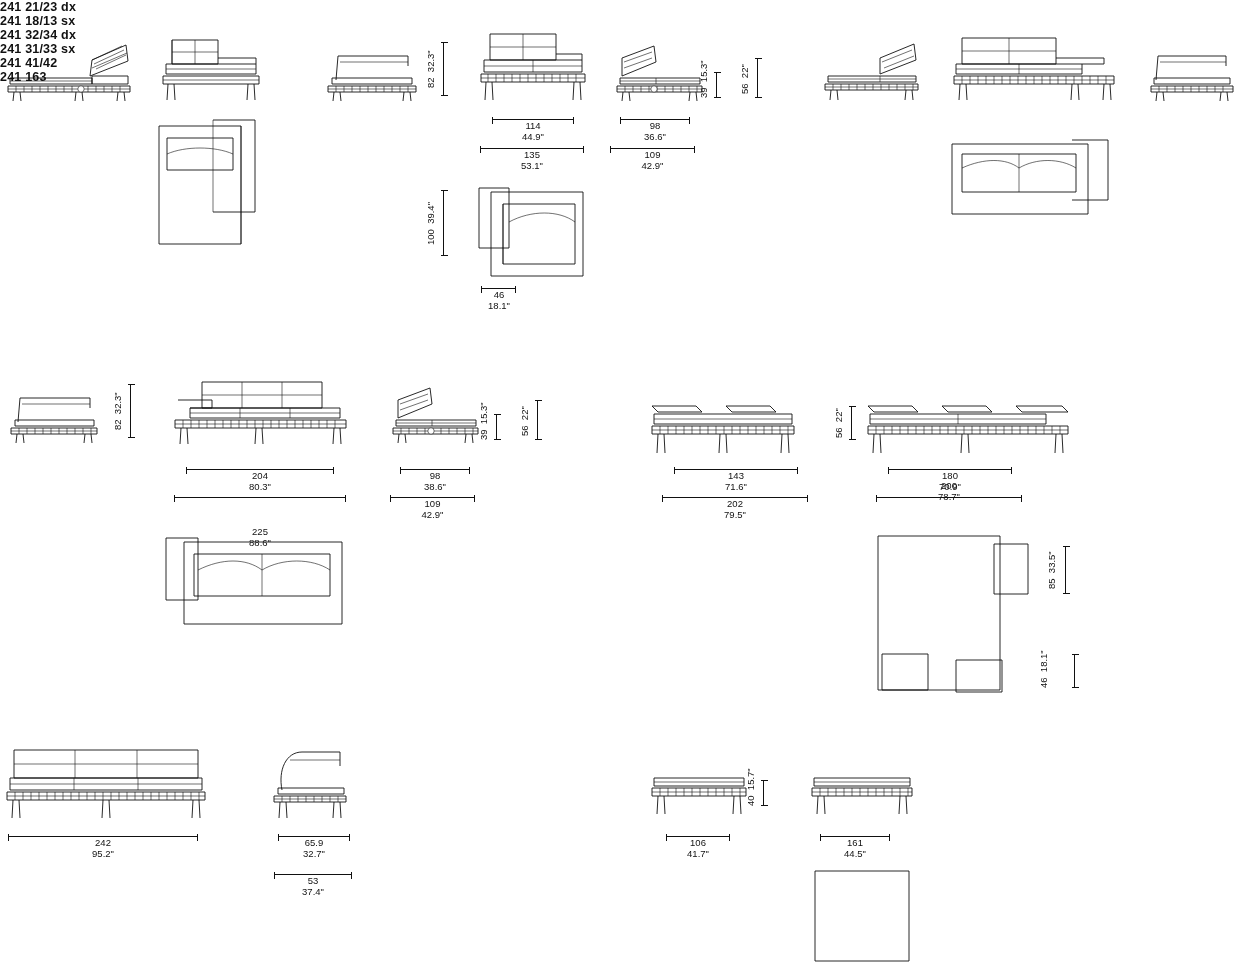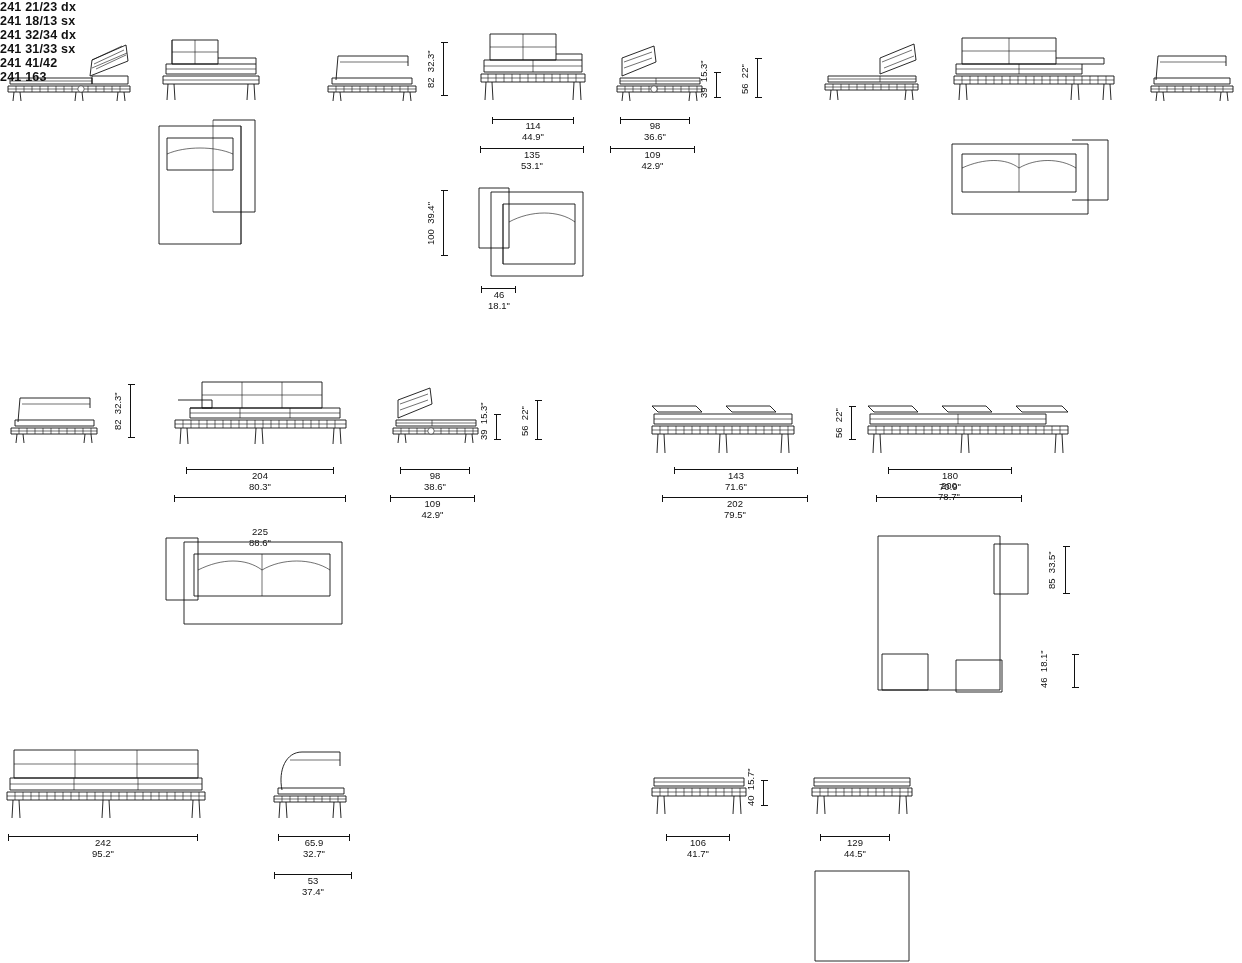--- a/index.html
+++ b/index.html
@@ -497,21 +497,21 @@
   </div>
 
   <div class="dimline" style="left:666px;top:836px;width:64px;"></div>
   <div class="dim" style="left:666px;top:837px;width:64px;">
     <span class="a">106</span>
     <span class="b">41.7"</span>
   </div>
 
   <div class="dimline" style="left:820px;top:836px;width:70px;"></div>
   <div class="dim" style="left:820px;top:837px;width:70px;">
-    <span class="a">129</span>
+    <span class="a">161</span>
     <span class="b">44.5"</span>
   </div>
 
   <div class="draw" style="left:812px;top:868px;">
     <svg width="100" height="96" viewBox="0 0 100 96">
       <path class="ln" d="M3 3 L97 3 L97 93 L3 93 Z"></path>
     </svg>
   </div>
 
 </div>

